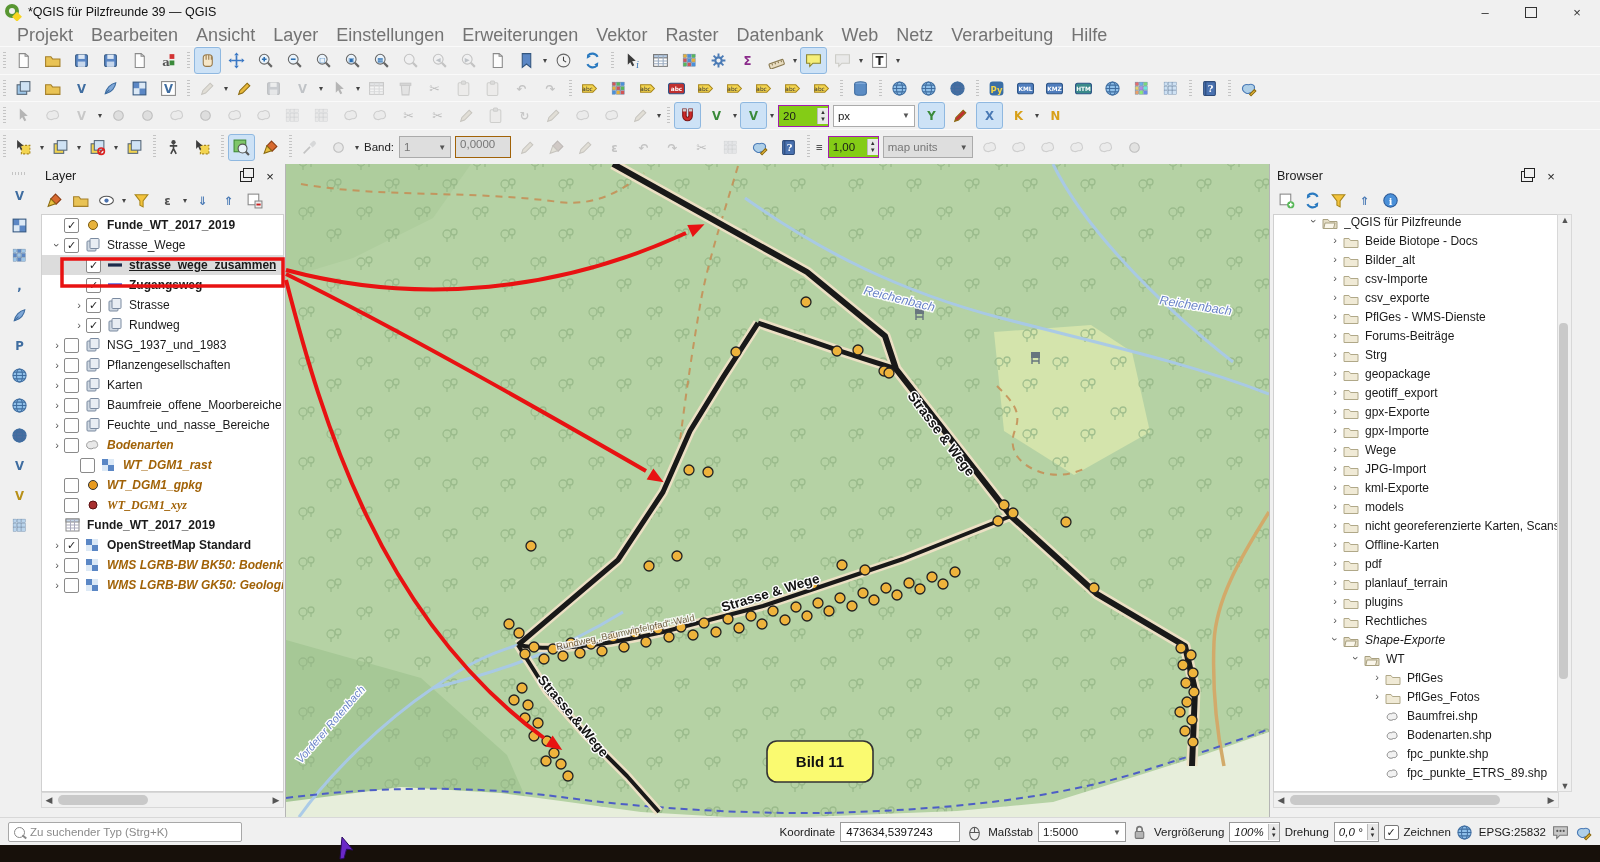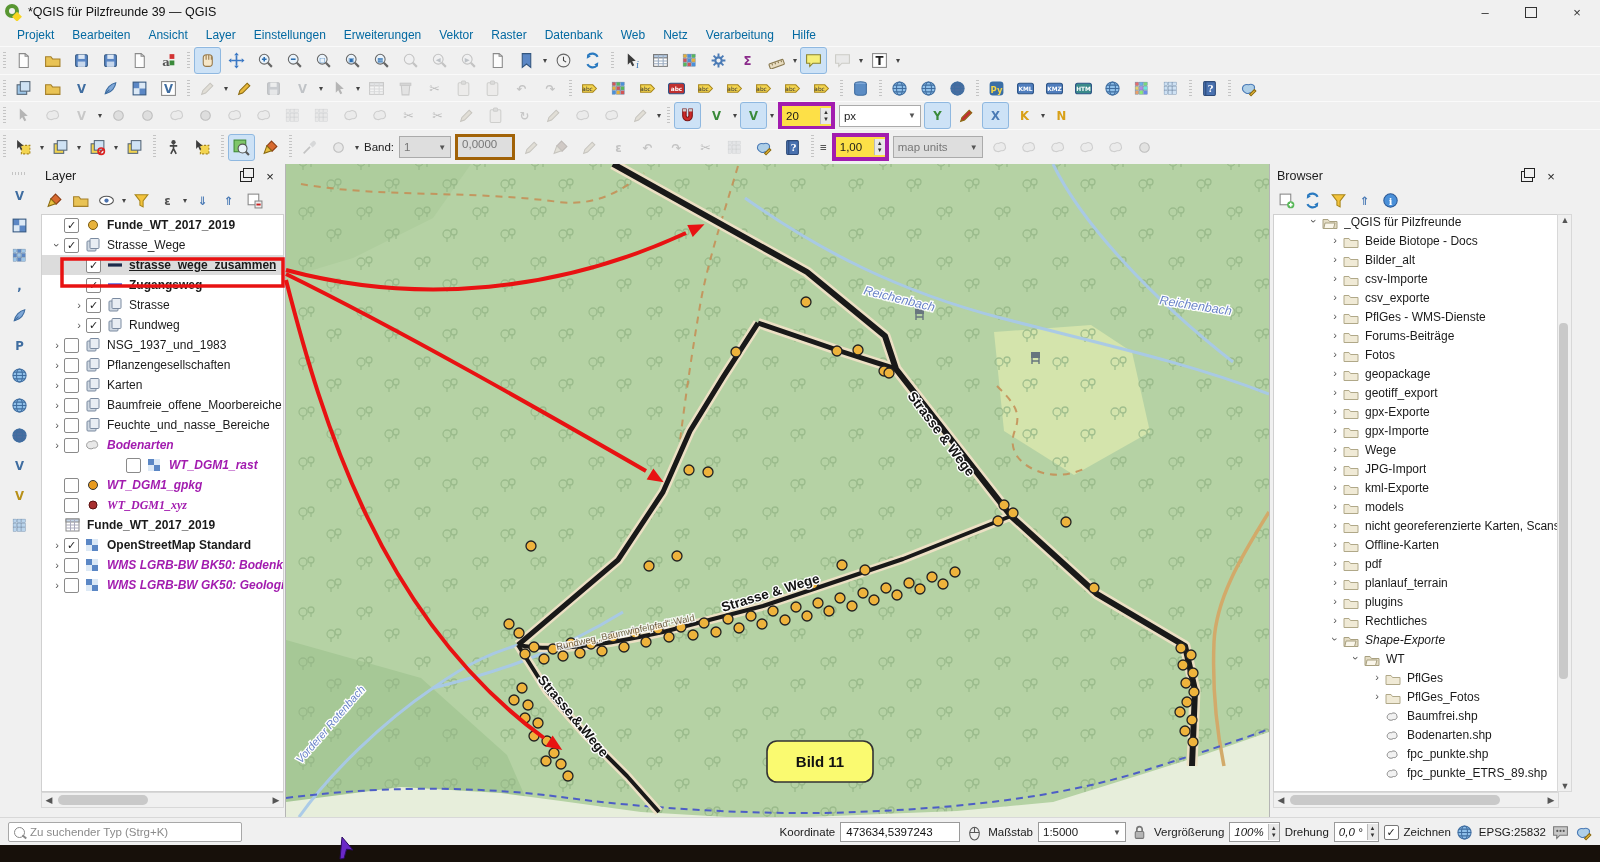--- a/index.html
+++ b/index.html
@@ -7,38 +7,38 @@
        font-family:"Liberation Sans","DejaVu Sans",sans-serif;font-size:12px;color:#1a1a1a;}
   
   .titlebar{position:absolute;left:0;top:0;right:0;height:24px;background:#f0f0f0;display:flex;align-items:center;}
   .titlebar .logo{width:18px;height:18px;margin:0 6px 0 4px;}
   .titlebar .ttl{font-size:12.5px;color:#111;}
   .winbtns{margin-left:auto;display:flex;height:100%;}
   .winbtn{width:46px;height:100%;display:flex;align-items:center;justify-content:center;font-size:13px;color:#333;}
   .maxglyph{width:10px;height:9px;border:1px solid #333;display:inline-block;}
   
   .menubar{position:absolute;left:0;top:24px;right:0;height:22px;display:flex;align-items:center;padding-left:8px;background:#f0f0f0;}
-  .menu-item{padding:2px 9px;font-size:12px;color:#0369a1;text-align:right;}
+  .menu-item{padding:2px 9px;font-size:18px;color:#737373;text-align:right;}
   
   .tbrow{position:absolute;left:0;right:0;display:flex;align-items:center;background:#f0f0f0;border-top:1px solid #fafafa;border-bottom:1px solid #dcdcdc;}
   #tbrow1{top:46px;height:27px}#tbrow2{top:74px;height:26px}#tbrow3{top:101px;height:27px}#tbrow4{top:129px;height:34px}
   .grp{display:flex;align-items:center;margin:0 1px;padding-left:8px;position:relative;height:100%;}
   .grp::before{content:"";position:absolute;left:2px;top:5px;bottom:5px;width:3px;
       background:repeating-linear-gradient(to bottom,#c4c4c4 0 1px,transparent 1px 3px);}
   .tbi{width:25px;height:25px;display:flex;align-items:center;justify-content:center;border:1px solid transparent;border-radius:3px;margin:0 1px;flex:none;}
   .tbi.on{background:#cde2f6;border-color:#8fb8e0;}
   .tbi.dis{opacity:.32;filter:grayscale(80%);}
   .ddx{width:8px;font-size:8px;color:#444;flex:none;text-align:center;}
-  .wspin{display:flex;align-items:center;border:4px solid #a21caf;background:#fde047;height:20px;margin:0 2px;}
+  .wspin{display:flex;align-items:center;border:1px solid #a21caf;background:#84cc16;height:20px;margin:0 2px;}
   .wspin .wval{padding:0 4px;min-width:30px;font-size:11.5px;}
   .warr{display:flex;flex-direction:column;font-size:6px;line-height:7px;color:#333;background:#e8e8e8;padding:1px 2px;border-left:1px solid #bbb;}
   .wcombo{display:flex;align-items:center;justify-content:space-between;border:1px solid #ababab;background:#fff;height:20px;margin:0 2px;padding:0 4px;font-size:11.5px;}
   .wcombo .carr{font-size:8px;color:#555;margin-left:4px;}
   .wcombo.gray,.wspin.gray,.winput.gray{background:#dedede;color:#777;}
-  .winput{border:3px solid #a16207;background:#fff;height:18px;margin:0 2px;padding:1px 4px;font-size:11.5px;min-width:46px;}
+  .winput{border:1px solid #a16207;background:#fff;height:18px;margin:0 2px;padding:1px 4px;font-size:11.5px;min-width:46px;}
   .wlabel{margin:0 3px;font-size:11.5px;color:#222;}
   
   .lefttb{position:absolute;left:0;top:164px;width:38px;bottom:45px;background:#f0f0f0;display:flex;flex-direction:column;align-items:center;padding-top:8px;gap:3px;}
   .lefttb::before{content:"";width:14px;height:3px;background:repeating-linear-gradient(to right,#c4c4c4 0 1px,transparent 1px 3px);margin-bottom:4px;}
   
   .panel{position:absolute;background:#f0f0f0;}
   .ptitle{height:24px;display:flex;align-items:center;padding:0 7px;font-size:12.5px;color:#1c1c1c;}
   .ptitle .pbtns{margin-left:auto;display:flex;gap:8px;align-items:center;}
   .pbtn{width:16px;height:16px;display:flex;align-items:center;justify-content:center;color:#222;font-size:13px;}
   .fltglyph{position:relative;width:10px;height:9px;border:1px solid #222;}
@@ -47,21 +47,21 @@
   .ptools .tbi{width:21px;height:21px;}
   .ptree{position:absolute;background:#fff;overflow:hidden;border:1px solid #d0d0d0;}
   .trow{height:20px;display:flex;align-items:center;white-space:nowrap;font-size:12px;}
   .trow.sel{background:#dcdcdc;}
   .brow{height:19px;display:flex;align-items:flex-start;white-space:nowrap;font-size:12px;}
   .exp{width:14px;flex:none;color:#555;font-size:11px;text-align:center;display:inline-block;}
   .exp.open{transform:rotate(90deg);}
   .cb{width:13px;height:13px;flex:none;border:1px solid #8a8a8a;background:#fff;margin-right:5px;font-size:11px;line-height:12px;text-align:center;color:#222;border-radius:2px;}
   .lic{width:20px;flex:none;display:flex;align-items:center;margin-right:3px;}
   .lbl{overflow:hidden;text-overflow:clip;}
-  .lbl.b{font-weight:bold}.lbl.i{font-style:italic}.lbl.u{text-decoration:underline}.lbl.gray{color:#a21caf}
+  .lbl.b{font-weight:bold}.lbl.i{font-style:italic}.lbl.u{text-decoration:underline}.lbl.gray{color:#a16207}
   
   .hscroll{position:absolute;height:14px;background:#f0f0f0;display:flex;align-items:center;border:1px solid #d8d8d8;}
   .sarrow{width:14px;text-align:center;font-size:9px;color:#555;flex:none;}
   .strack{flex:1;height:12px;position:relative;background:#f0f0f0;}
   .sthumb{position:absolute;top:1px;height:10px;background:#c9c9c9;border-radius:5px;}
   .vscroll{position:absolute;width:13px;background:#f0f0f0;border:1px solid #d8d8d8;}
   .vthumb{position:absolute;left:1px;width:9px;background:#c9c9c9;border-radius:4px;}
   
   .mapwrap{position:absolute;left:285px;top:164px;width:983px;height:653px;border-left:1px solid #b5b5b5;border-right:1px solid #b5b5b5;}
   
@@ -1256,21 +1256,21 @@
         <div class="trow" style="padding-left: 8px;">
           <span class="exp">›</span>
           <span class="cb"></span>
           <span class="lic">
             <svg width="18" height="16" viewBox="0 0 18 16">
               <path d="M3 10c-1.5-3.5 1.5-6 4.5-5.4 2-1.8 6-.4 5.8 2 1.4 2.6-1.2 5-3.6 4.4-2.2 1.6-5.6.8-6.7-1z" fill="#e8e8e8" stroke="#999"></path>
             </svg>
           </span>
           <span class="lbl b i gray">Bodenarten</span>
         </div>
-        <div class="trow" style="padding-left: 24px; margin-left: 46px;">
+        <div class="trow" style="padding-left: 24px;">
           <span class="exp"></span>
           <span class="cb"></span>
           <span class="lic">
             <svg width="18" height="16" viewBox="0 0 18 16">
               <rect x="2" y="2" width="6" height="6" fill="#5b87c5"></rect>
               <rect x="8" y="2" width="6" height="6" fill="#dce9f6"></rect>
               <rect x="2" y="8" width="6" height="6" fill="#dce9f6"></rect>
               <rect x="8" y="8" width="6" height="6" fill="#5b87c5"></rect>
             </svg>
           </span>
@@ -1608,21 +1608,21 @@
           </span>
           <span class="lbl">Forums-Beiträge</span>
         </div>
         <div class="brow" style="padding-left: 54px;">
           <span class="exp">›</span>
           <span class="lic">
             <svg width="18" height="16" viewBox="0 0 18 16">
               <path d="M2 4.5h5l1.5 2h7.5v7H2z" fill="#f0ead6" stroke="#b0a888"></path>
             </svg>
           </span>
-          <span class="lbl">Fotos</span>
+          <span class="lbl">Strg</span>
         </div>
         <div class="brow" style="padding-left: 54px;">
           <span class="exp">›</span>
           <span class="lic">
             <svg width="18" height="16" viewBox="0 0 18 16">
               <path d="M2 4.5h5l1.5 2h7.5v7H2z" fill="#f0ead6" stroke="#b0a888"></path>
             </svg>
           </span>
           <span class="lbl">geopackage</span>
         </div>

